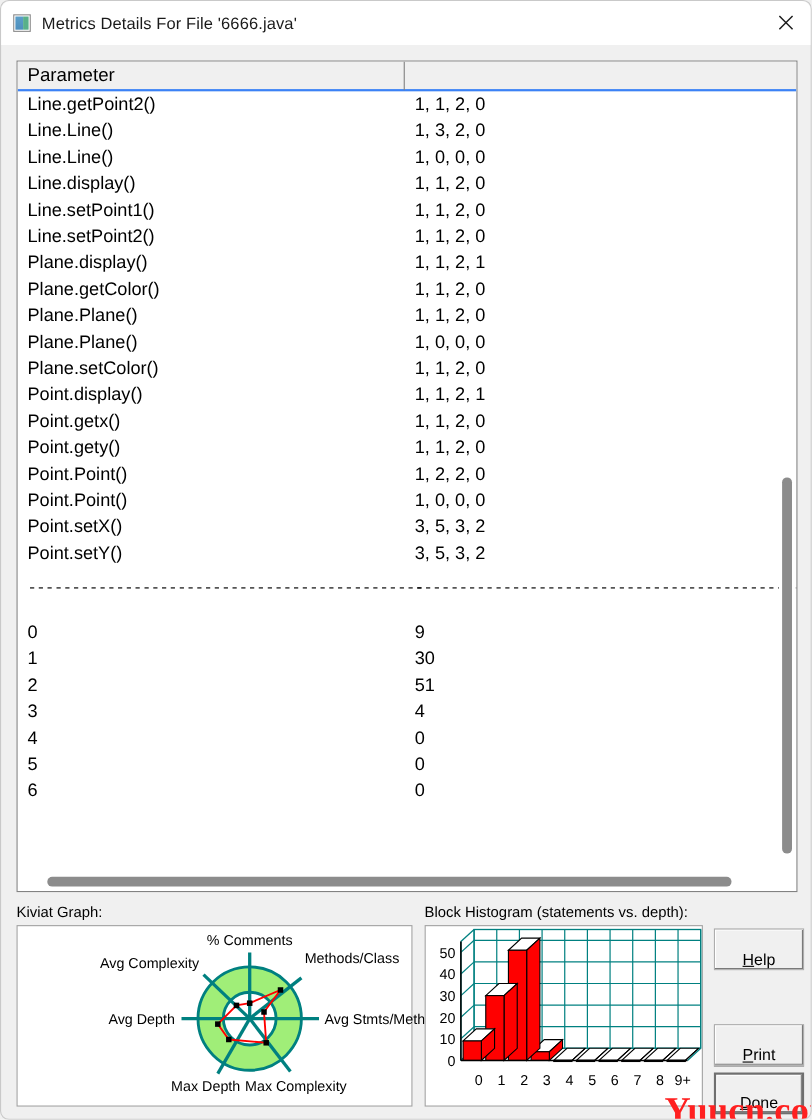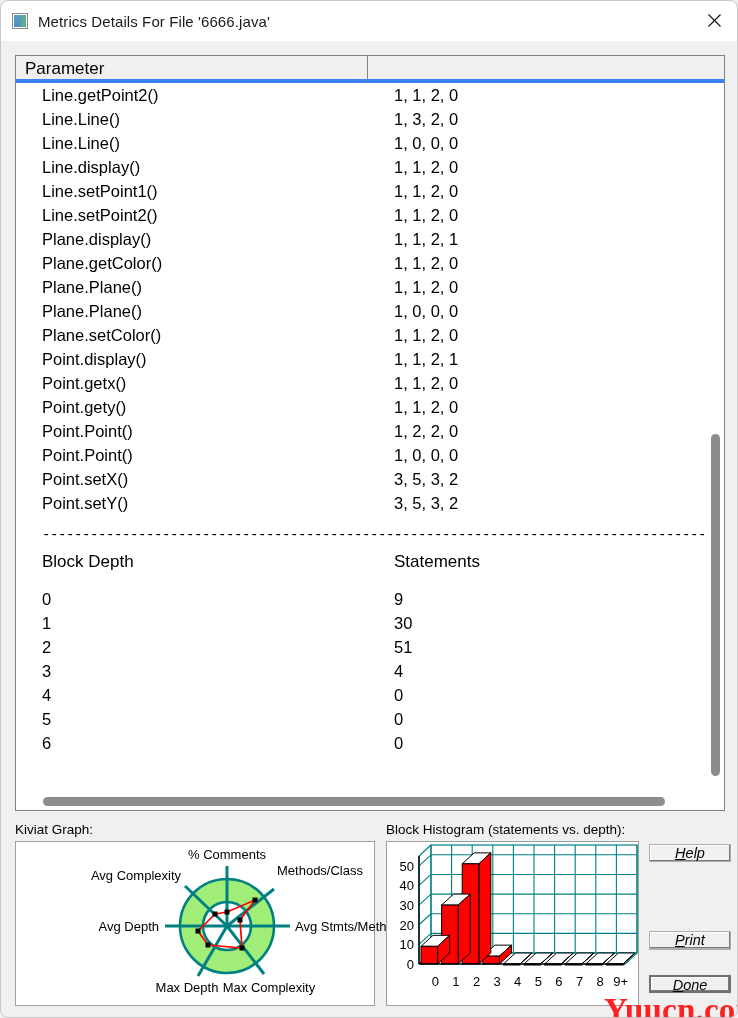--- a/index.html
+++ b/index.html
@@ -53,36 +53,35 @@
   .list-outer{
     position:absolute;left:14px;top:54px;width:710px;height:756px;
     background:#ffffff;
     border:1px solid #828282;
     box-sizing:border-box;
     overflow:hidden;
   }
   .hdr-row{
     position:absolute;left:0;top:0;right:0;height:27px;
     background:#f0f0f0;
-    border-bottom:4px solid #3b82f6;
+    border-bottom:2px solid #3b82f6;
     box-sizing:border-box;
   }
   .hdr-cell{
     position:absolute;top:0;height:26px;
     display:flex;align-items:center;
     font-size:17px;color:#000;
     box-sizing:border-box;
   }
   .hdr-cell.c1{left:0;width:352px;padding-left:9px;border-right:1px solid #828282;}
   .hdr-cell.c2{left:352px;right:0;padding-left:9px;}
 
   .rows{
     position:absolute;left:0;top:27px;right:0;bottom:0;
     overflow:hidden;
-    padding-left:17px;
   }
   .row{
     position:relative;height:24px;display:flex;align-items:center;
     font-size:16.5px;color:#000;white-space:nowrap;
   }
   .row .p{position:absolute;left:9px;}
   .row .v{position:absolute;left:361px;}
   .row.dashline{height:22px;}
   .row.dashline .p,.row.dashline .v{
     font-family:"Liberation Mono",monospace;font-size:14px;letter-spacing:-0.4px;
@@ -117,27 +116,27 @@
   .panel{
     position:absolute;background:#ffffff;
     border:1px solid #a0a0a0;box-sizing:border-box;
   }
   #kiviat-label{left:14px;top:821px;}
   #kiviat-panel{left:14px;top:840px;width:360px;height:165px;padding-left:32px;}
   #hist-label{left:385px;top:821px;}
   #hist-panel{left:385px;top:840px;width:253px;height:165px;}
 
   .btn{
-    position:absolute;width:82px;height:18px;
+    position:absolute;width:82px;height:38px;
     background:#f0f0f0;
     border:1px solid #adadad;
     box-shadow:inset -1px -1px 0 #7a7a7a, inset 1px 1px 0 #ffffff;
     box-sizing:border-box;
-    display:flex;align-items:flex-start;justify-content:center;
-    font-size:14.5px;color:#000;cursor:default;font-style:italic;
+    display:flex;align-items:flex-end;justify-content:center;
+    font-size:14.5px;color:#000;cursor:default;
   }
   .btn .mn{text-decoration:underline;}
   #btn-help{left:648px;top:843px;}
   #btn-copy{left:648px;top:887px;margin-top:44px;}
   #btn-print{left:648px;top:930px;}
   #btn-done{left:648px;top:974px;border:2px solid #6f6f6f;}
 
   .watermark{
     position:absolute;left:603px;top:947px;
     font-family:"Liberation Serif",serif;
@@ -243,24 +242,20 @@
           <span class="p">Point.setY()</span>
           <span class="v">3, 5, 3, 2</span>
         </div>
         <div class="row spacer">
           <span class="p"></span>
           <span class="v"></span>
         </div>
         <div class="row dashline">
           <span class="p">---------------------------------------------</span>
           <span class="v">---------------------------------------------</span>
-        </div>
-        <div class="row section">
-          <span class="p">Block Depth</span>
-          <span class="v">Statements</span>
         </div>
         <div class="row spacer">
           <span class="p"></span>
           <span class="v"></span>
         </div>
         <div class="row">
           <span class="p">0</span>
           <span class="v">9</span>
         </div>
         <div class="row">

